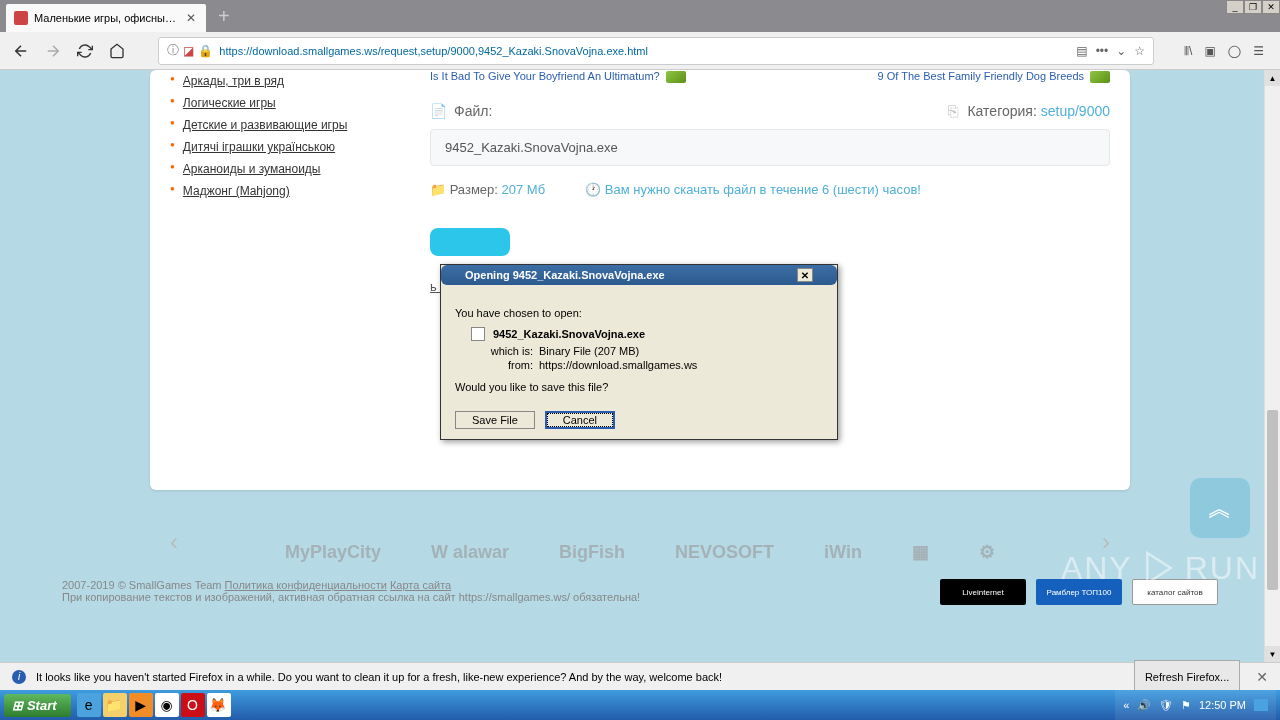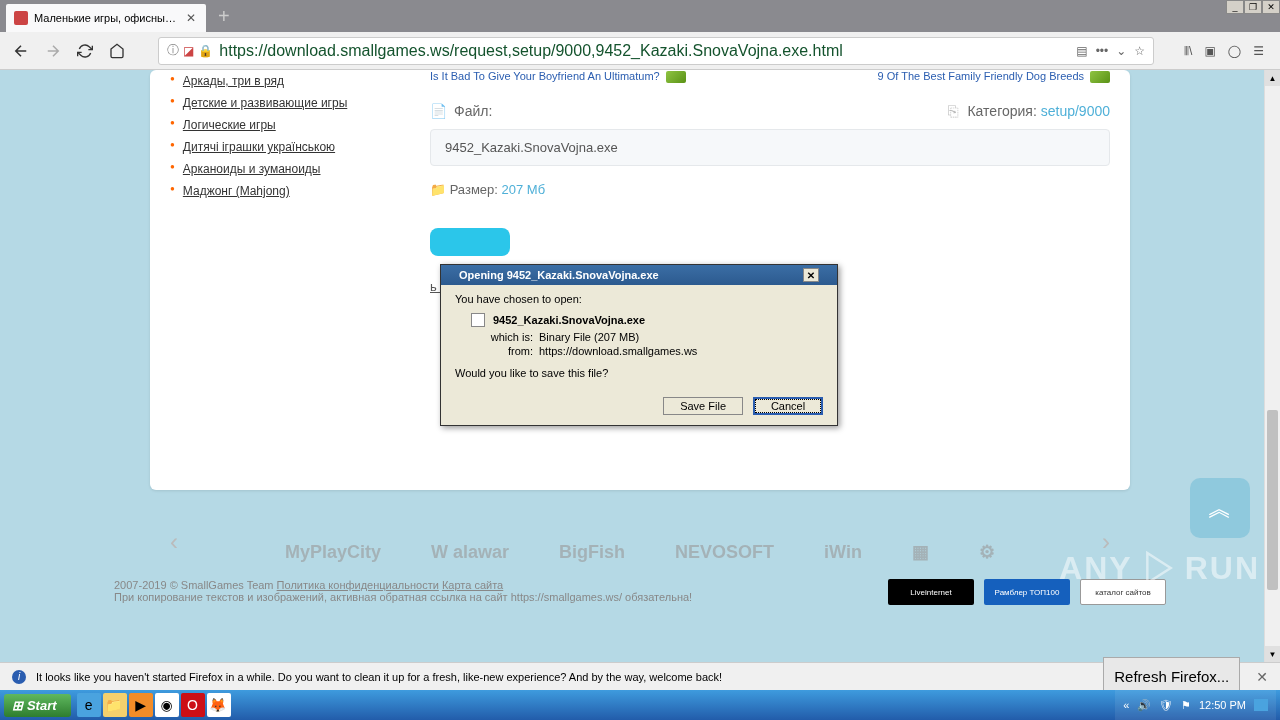--- a/index.html
+++ b/index.html
@@ -14,21 +14,21 @@
 .tab-close { width: 14px; height: 14px; cursor: pointer; color: #555; display: flex; align-items: center; justify-content: center; }
 .new-tab { color: #ccc; font-size: 20px; margin-left: 12px; cursor: pointer; }
 .window-controls { position: absolute; right: 0; top: 0; display: flex; }
 .window-controls > div { width: 18px; height: 14px; background: #d4d0c8; border: 1px solid #888; display: flex; align-items: center; justify-content: center; font-size: 9px; cursor: pointer; }
 
 .nav-bar { height: 38px; display: flex; align-items: center; padding: 0 10px; gap: 10px; background: #f0f0f0; border-bottom: 1px solid #ccc; }
 .nav-btn { width: 22px; height: 22px; display: flex; align-items: center; justify-content: center; cursor: pointer; color: #333; }
 .nav-btn.disabled { color: #aaa; }
 .url-wrapper { flex: 1; display: flex; align-items: center; background: #fff; border: 1px solid #ccc; border-radius: 3px; height: 28px; padding: 0 8px; gap: 6px; margin: 0 20px; }
 .url-icons { display: flex; gap: 4px; align-items: center; }
-.url-input { flex: 1; border: none; outline: none; font-size: 16px; color: #14532d; }
+.url-input { flex: 1; border: none; outline: none; font-size: 11px; color: #0369a1; }
 .url-right { display: flex; gap: 8px; align-items: center; color: #666; }
 .toolbar-right { display: flex; gap: 12px; align-items: center; color: #555; margin-right: 6px; }
 
 
 .page { background: #b5d9e5; height: 588px; overflow: hidden; position: relative; }
 .content-wrap { width: 980px; margin: 0 auto; }
 .card { background: #fff; border-radius: 6px; display: flex; padding: 0; min-height: 420px; box-shadow: 0 1px 3px rgba(0,0,0,0.1); }
 .sidebar { width: 260px; padding: 0 20px; }
 .sidebar ul { list-style: none; }
 .sidebar li { padding: 4px 0; display: flex; align-items: flex-start; gap: 8px; }
@@ -47,52 +47,52 @@
 .size-row { display: flex; gap: 40px; align-items: flex-start; color: #666; font-size: 13px; }
 .size-row .timer-text { color: #4fb0d8; }
 .download-btn { background: #2bc6ea; color: #fff; border-radius: 8px; padding: 14px 40px; font-size: 18px; display: inline-block; margin-top: 30px; cursor: pointer; }
 .alt-link { margin-top: 20px; font-size: 13px; color: #555; }
 .alt-link span { text-decoration: underline; }
 
 .icon-sm { width: 16px; height: 16px; display: inline-block; color: #bbb; }
 
 
 .dialog { position: absolute; left: 440px; top: 264px; width: 398px; background: #ece9d8; border: 1px solid #333; box-shadow: 2px 2px 6px rgba(0,0,0,0.4); z-index: 100; font-size: 11px; }
-.dialog-title { background: linear-gradient(#3b6ea5, #2c5a8f); color: #fff; padding: 3px 18px; display: flex; justify-content: space-between; align-items: center; font-weight: bold; }
+.dialog-title { background: linear-gradient(#3b6ea5, #2c5a8f); color: #fff; padding: 3px 24px; display: flex; justify-content: space-between; align-items: center; font-weight: bold; border-radius: 6px; }
 .dialog-title .close { background: #ece9d8; color: #000; width: 16px; height: 14px; display: flex; align-items: center; justify-content: center; border: 1px solid #888; cursor: pointer; font-size: 10px; }
-.dialog-body { padding: 4px 14px; }
+.dialog-body { padding: 4px 14px; margin-top: 14px; }
 .dialog-row { margin: 4px 0; }
 .dialog-file { display: flex; align-items: center; gap: 8px; margin: 8px 0 4px 16px; font-weight: bold; }
 .dialog-details { margin-left: 30px; }
 .dialog-details div { display: flex; gap: 6px; margin: 2px 0; }
 .dialog-details .lbl { width: 48px; text-align: right; }
-.dialog-actions { display: flex; justify-content: flex-end; gap: 10px; padding: 10px 14px; }
+.dialog-actions { display: flex; gap: 10px; padding: 10px 14px; }
 .dlg-btn { padding: 2px 16px; background: #ece9d8; border: 1px solid #888; cursor: pointer; font-size: 11px; min-width: 70px; }
 .dlg-btn:focus, .dlg-btn.focused { outline: 1px dotted #000; outline-offset: -3px; border: 2px solid #2a5db0; padding: 1px 15px; }
 
 
 .logos { display: flex; align-items: center; justify-content: center; gap: 50px; margin: 30px 0 16px; color: #999; position: relative; }
 .logo-item { filter: grayscale(1); opacity: 0.6; font-weight: bold; font-size: 18px; margin-top: 21px; }
 .chevron { position: absolute; font-size: 24px; color: #bbb; cursor: pointer; }
 .chevron.left { left: 20px; }
 .chevron.right { right: 20px; }
 .scroll-top { position: absolute; right: 30px; bottom: 120px; width: 60px; height: 60px; background: #8fc9dd; border-radius: 10px; display: flex; align-items: center; justify-content: center; color: #fff; font-size: 24px; cursor: pointer; }
 
-.footer-text { font-size: 11px; color: #888; padding: 0 114px 10px; display: flex; justify-content: space-between; align-items: flex-start; }
+.footer-text { font-size: 11px; color: #888; padding: 0 62px 10px; display: flex; justify-content: space-between; align-items: flex-start; }
 .footer-text a { color: #888; text-decoration: underline; }
 .footer-badges { display: flex; gap: 10px; }
 .badge { width: 86px; height: 26px; background: #335; color: #fff; font-size: 8px; display: flex; align-items: center; justify-content: center; border-radius: 2px; }
 
-.watermark { position: absolute; right: 20px; bottom: 70px; font-size: 32px; color: rgba(255,255,255,0.5); font-weight: 700; letter-spacing: 2px; pointer-events: none; display: flex; align-items: center; gap: 6px; }
+.watermark { position: absolute; right: 20px; bottom: 70px; font-size: 32px; color: rgba(255,255,255,0.5); font-weight: 400; letter-spacing: 2px; pointer-events: none; display: flex; align-items: center; gap: 6px; }
 
 
 .notif-bar { position: absolute; bottom: 30px; left: 0; right: 0; height: 28px; background: #f0f0f0; border-top: 1px solid #ccc; display: flex; align-items: center; padding: 0 12px; gap: 10px; font-size: 11px; }
 .notif-bar .info-icon { width: 14px; height: 14px; border-radius: 50%; background: #2a5db0; color: #fff; display: flex; align-items: center; justify-content: center; font-size: 10px; font-style: italic; }
 .notif-spacer { flex: 1; }
-.notif-btn { background: #e8e8e8; border: 1px solid #aaa; padding: 10px 10px; font-size: 15px; cursor: pointer; }
+.notif-btn { background: #e8e8e8; border: 1px solid #aaa; padding: 10px 10px; font-size: 11px; cursor: pointer; }
 .notif-close { cursor: pointer; color: #666; font-size: 14px; margin-left: 6px; }
 
 
 .taskbar { position: absolute; bottom: 0; left: 0; right: 0; height: 30px; background: linear-gradient(#3e9bde, #225caa); display: flex; align-items: center; padding: 0 4px; }
 .start-btn { background: linear-gradient(#5fb85f, #2e7d2e); color: #fff; padding: 4px 14px 4px 8px; border-radius: 3px; font-weight: bold; font-style: italic; font-size: 13px; display: flex; align-items: center; gap: 4px; cursor: pointer; }
 .task-icons { display: flex; gap: 2px; margin-left: 6px; }
 .task-icon { width: 24px; height: 24px; border-radius: 2px; display: flex; align-items: center; justify-content: center; font-size: 14px; cursor: pointer; }
 .tray { margin-left: auto; display: flex; align-items: center; gap: 8px; color: #fff; font-size: 11px; padding: 0 8px; background: rgba(255,255,255,0.08); height: 100%; }
 
 .scrollbar-v { position: absolute; right: 0; top: 70px; bottom: 58px; width: 16px; background: #f0f0f0; border-left: 1px solid #ddd; }
@@ -165,24 +165,24 @@
 
 <div class="page">
   <div class="content-wrap">
     <div class="card">
       <div class="sidebar">
         <ul>
           <li>
               <a>Аркады, три в ряд</a>
             </li>
           <li>
+              <a>Логические игры</a>
+            </li>
+          <li>
               <a>Детские и развивающие игры</a>
-            </li>
-          <li>
-              <a>Логические игры</a>
             </li>
           <li>
               <a>Дитячі іграшки українською</a>
             </li>
           <li>
               <a>Арканоиды и зуманоиды</a>
             </li>
           <li>
               <a>Маджонг (Mahjong)</a>
             </li>
@@ -204,20 +204,24 @@
             <a>setup/9000</a>
           </div>
         </div>
         <div class="filename-box">9452_Kazaki.SnovaVojna.exe</div>
         <div class="size-row">
           <div>
             <span class="icon-sm">📁</span>
             <span>Размер:</span>
             <span class="timer-text">207 Мб</span>
           </div>
+          <div>
+            <span class="icon-sm">🕐</span>
+            <span class="timer-text">Вам нужно скачать файл в течение 6 (шести) часов!</span>
+          </div>
         </div>
         <div class="download-btn"></div>
         <div class="alt-link"><span>ь файл</span></div>
       </div>
     </div>
 
     <div class="logos">
       <div class="chevron left">‹</div>
       <div class="logo-item">MyPlayCity</div>
       <div class="logo-item">W alawar</div>

